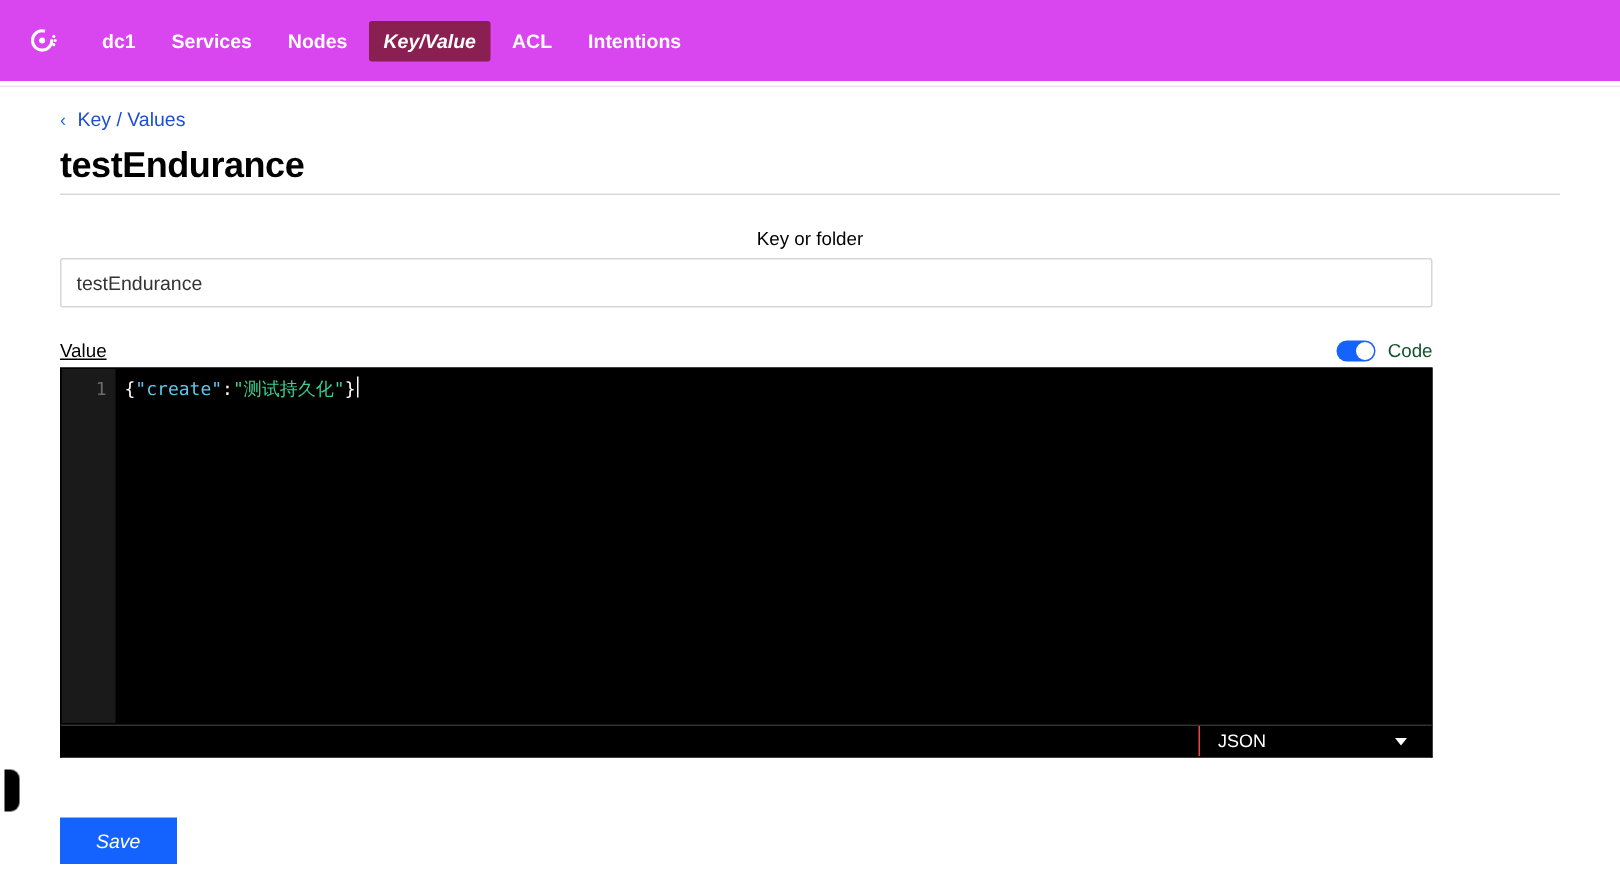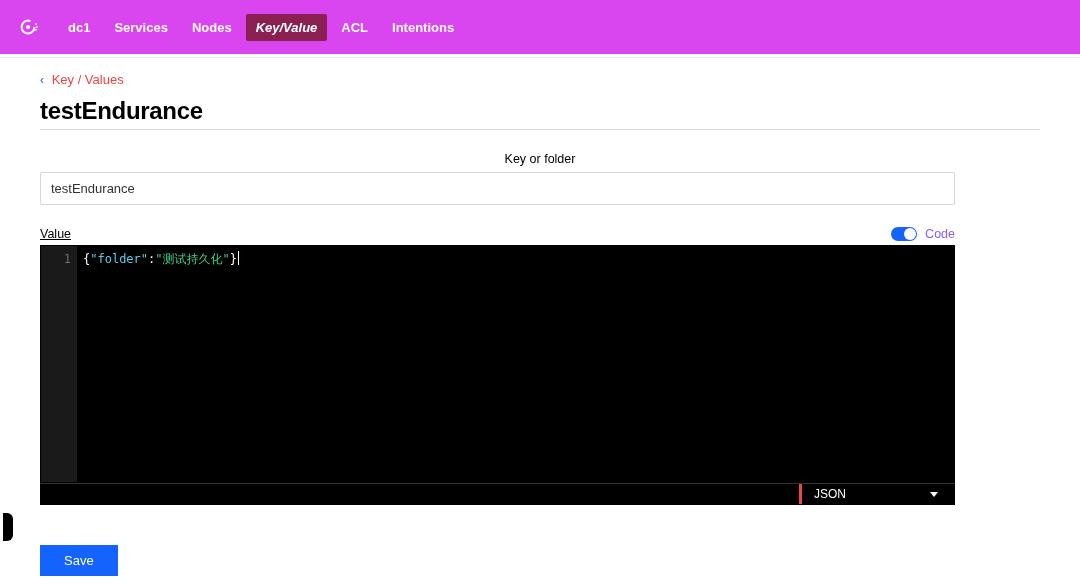--- a/index.html
+++ b/index.html
@@ -10,54 +10,54 @@
   .logo { width: 22px; height: 22px; display:flex; align-items:center; justify-content:center;}
   .nav { display: flex; align-items: center; gap: 4px; margin-left: 10px; }
   .nav a { color: #fff; font-size: 13px; font-weight: 600; text-decoration: none; padding: 6px 10px; border-radius: 2px; }
   .nav a.active { background: #8a1f51; font-style: italic; }
   .blue-strip { height: 4px; background: #fff; border-bottom: 1px solid #e8e8e8; }
 
   
   .page { padding: 14px 40px 20px 40px; }
   .breadcrumb { font-size: 13px; margin-bottom: 10px; color: #1563ff; }
   .breadcrumb .chev { color:#1563ff; margin-right:4px; font-size: 12px;}
-  .breadcrumb a { color: #ef4444; text-decoration: none; font-weight: 500;}
+  .breadcrumb a { color: #1d4ed8; text-decoration: none; font-weight: 500;}
   h1.page-title { font-size: 24px; font-weight: 700; color:#000; letter-spacing: -0.3px; margin-bottom: 4px; }
   .rule { border-bottom: 1px solid #d9d9d9; margin-bottom: 22px; }
 
   .field-label { font-size: 12.5px; color: #000; margin-bottom: 6px; display:block;text-align:center; }
   .text-input { width: 100%; max-width: 915px; padding: 8px 10px; font-size: 13px; border: 1px solid #d7d7d7; border-radius: 2px; color:#333; }
   .hint { font-size: 11.5px; color: #9a9a9a; margin-top: 5px; }
   .hint .slash { background:#eee; border:1px solid #ddd; border-radius:2px; padding:0 4px; font-family: monospace; font-size:11px; color:#555; }
 
   .value-row { display:flex; align-items: center; justify-content: space-between; width: 100%; max-width: 915px; margin-top: 22px; margin-bottom: 4px; }
   .value-row .field-label { margin-bottom: 0; text-decoration: underline; }
-  .toggle-wrap { display:flex; align-items:center; gap:8px; font-size: 12.5px; color:#8b5cf6;}
+  .toggle-wrap { display:flex; align-items:center; gap:8px; font-size: 12.5px; color:#14532d;}
   .toggle { width: 26px; height: 14px; border-radius: 8px; background:#1563ff; position:relative; cursor:pointer;}
   .toggle::after { content:""; position:absolute; right:1px; top:1px; width:12px; height:12px; background:#fff; border-radius:50%; }
 
   
   .editor-wrap { width: 100%; max-width: 915px; }
   .editor { background:#000; height: 238px; border: 1px solid #000; font-family: Consolas, Menlo, monospace; font-size: 12px; line-height: 18px; position:relative; overflow:hidden;}
   .gutter { position:absolute; left:0; top:0; bottom:0; width:36px; background:#1a1a1a; color:#6a6a6a; text-align:right; padding:4px 6px 0 0; }
   .codeline { position:absolute; left:42px; top:4px; white-space:pre; }
   .tok-brace { color:#fff; }
   .tok-key { color:#5fc9ea; }
   .tok-colon { color:#fff; }
   .tok-str { color:#3dcf8e; }
   .cursor { display:inline-block; width:1px; height:14px; background:#fff; vertical-align:-2px; margin-left:1px; animation: blink 1s step-end infinite; }
   @keyframes blink { 50% { opacity:0; } }
 
   .editor-status { display:flex; height:22px; background:#000; border:1px solid #000; border-top:1px solid #333; }
   .editor-status .spacer { flex:1; }
-  .lang-select { width:155px; display:flex; align-items:center; justify-content:space-between; padding:0 16px 0 12px; color:#fff; font-size:12px; border-left: 3px solid #ef4444; cursor:pointer;}
+  .lang-select { width:155px; display:flex; align-items:center; justify-content:space-between; padding:0 16px 0 12px; color:#fff; font-size:12px; border-left: 1px solid #ef4444; cursor:pointer;}
   .lang-select .caret { width:0; height:0; border-left:4px solid transparent; border-right:4px solid transparent; border-top:5px solid #fff; }
 
   .save-row { margin-top: 40px; }
-  .save-btn { background:#1563ff; color:#fff; border:none; padding: 8px 24px; font-size: 13px; font-weight:500; cursor:pointer; }
+  .save-btn { background:#1563ff; color:#fff; border:none; padding: 8px 24px; font-size: 13px; font-weight:500; cursor:pointer;font-style:italic; }
 
   
   .floater { position: fixed; left: 3px; bottom: 44px; width: 10px; height: 28px; background:#000; border-radius: 0 6px 6px 0; }
 </style>
 </head>
 <body>
 
 <div class="topbar">
   <span class="logo">
     <svg viewBox="0 0 24 24" width="22" height="22" fill="none">
@@ -97,21 +97,21 @@
       <span class="toggle"></span>
       <span>Code</span>
     </div>
   </div>
 
   <div class="editor-wrap">
     <div class="editor">
       <div class="gutter">
         <div>1</div>
       </div>
-      <div class="codeline"><span class="tok-brace">{</span><span class="tok-key">"</span><span class="tok-key">folder</span><span class="tok-key">"</span><span class="tok-colon">:</span><span class="tok-str">"</span><span class="tok-str">测试持久化</span><span class="tok-str">"</span><span class="tok-brace">}</span><span class="cursor"></span></div>
+      <div class="codeline"><span class="tok-brace">{</span><span class="tok-key">"</span><span class="tok-key">create</span><span class="tok-key">"</span><span class="tok-colon">:</span><span class="tok-str">"</span><span class="tok-str">测试持久化</span><span class="tok-str">"</span><span class="tok-brace">}</span><span class="cursor"></span></div>
     </div>
     <div class="editor-status">
       <div class="spacer"></div>
       <div class="lang-select">
         <span>JSON</span>
         <span class="caret"></span>
       </div>
     </div>
   </div>
 

